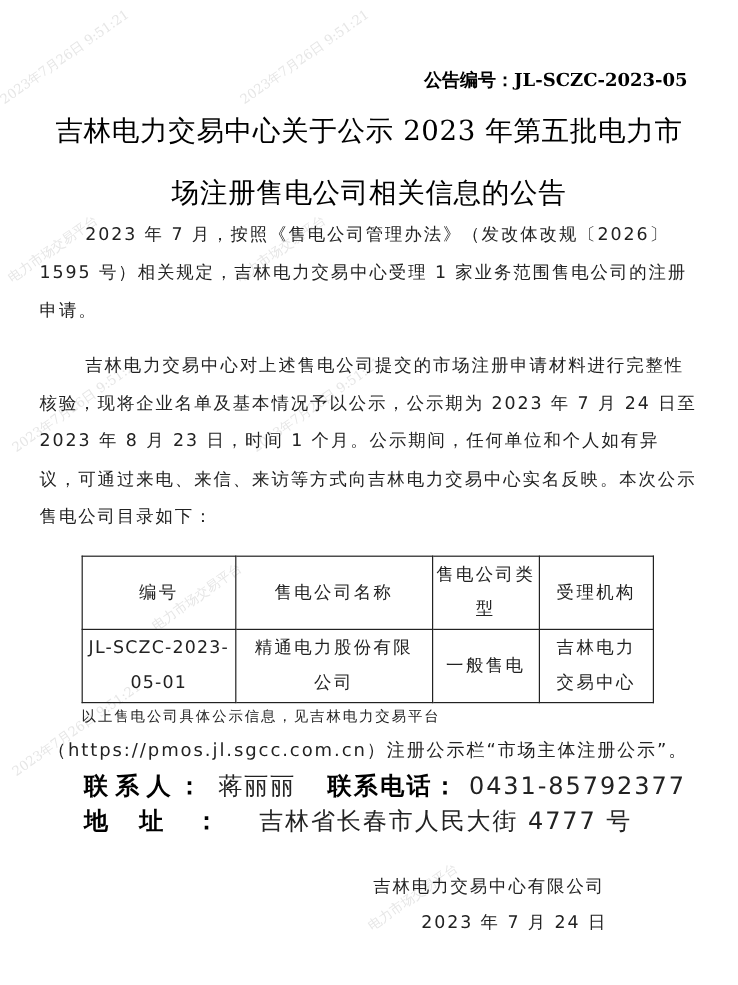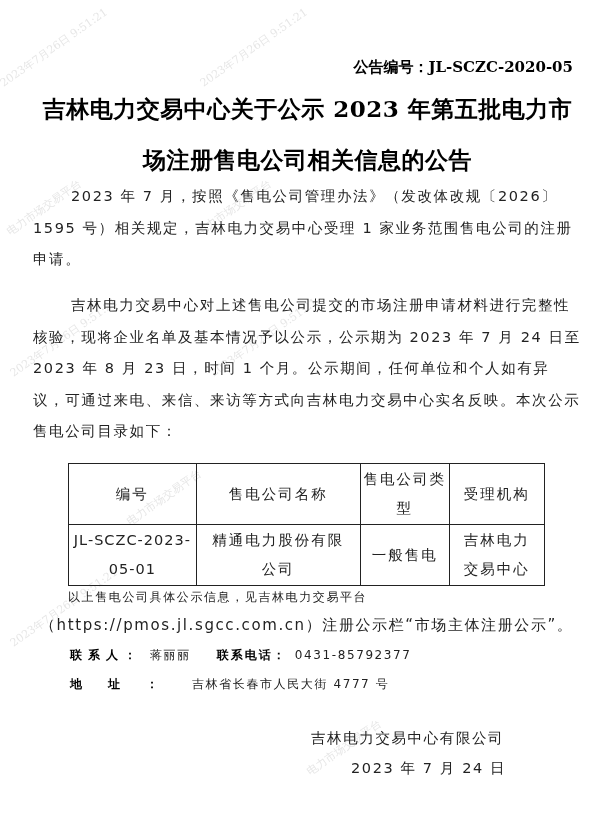--- a/index.html
+++ b/index.html
@@ -1,37 +1,37 @@
 <!DOCTYPE html>
 <html><head>
 <meta charset="utf-8">
 <style>
   html, body { margin:0; padding:0; background:#ffffff; }
   body { width:615px; height:821px; position:relative; overflow:hidden;
          font-family:"DejaVu Sans", sans-serif; color:#1a1a1a; }
   .doc-number { position:absolute; top:58px; right:42px; font-family:"DejaVu Serif", serif;
                 font-weight:bold; font-size:15px; color:#000; letter-spacing:0px; }
   .title { position:absolute; left:0; width:615px; text-align:center; font-family:"DejaVu Serif", serif;
-           font-weight:bold; font-size:23px; color:#000; letter-spacing:0.5px; }
+           font-weight:normal; font-size:23px; color:#000; letter-spacing:0.5px; }
   .title.l1 { top:94px; }
   .title.l2 { top:145px; }
   .para { position:absolute; left:33px; width:548px; font-size:14.5px; line-height:31.5px;
           letter-spacing:1.6px; color:#222; }
   .p1 { top:181px; text-indent:38px; }
   .p2 { top:290px; text-indent:38px; }
   table.company-table { position:absolute; top:463px; left:68px; width:477px; border-collapse:collapse;
           font-size:14.5px; color:#222; }
   table.company-table th, table.company-table td { border:1.5px solid #222; text-align:center;
           vertical-align:middle; letter-spacing:2px; line-height:29px; }
   table.company-table th { height:56px; font-weight:normal; }
   table.company-table td { height:58px; }
   .c1 { width:128px; } .c2 { width:165px;margin-left:16px; } .c3 { width:88px; } .c4 { width:94px; }
   .after1 { position:absolute; top:584px; left:68px; font-size:12px; letter-spacing:1.6px; color:#222; line-height:26px; }
   .after2 { position:absolute; top:612px; left:40px; font-size:15px; letter-spacing:1.6px; color:#222; line-height:26px; }
-  .contact-row { position:absolute; left:70px; font-size:12px; color:#222; line-height:26px; }
+  .contact-row { position:absolute; left:70px; font-size:20px; color:#222; line-height:26px; }
   .contact-row.r1 { top:642px; }
   .contact-row.r2 { top:671px; }
   .lbl { font-weight:bold; color:#000; letter-spacing:6px; }
   .val { letter-spacing:1.6px; margin-left:8px; }
   .gap { display:inline-block; width:26px; }
   .lbl2 { font-weight:bold; color:#000; letter-spacing:2px; }
   .sign { position:absolute; left:0; width:615px; font-size:14.5px; color:#222; letter-spacing:1.6px; }
   .sign.s1 { top:729px; left:311px; }
   .sign.s2 { top:759px; left:351px; }
   .watermark { position:absolute; color:#e6e6e6; font-size:11px; transform:rotate(-35deg);
@@ -43,21 +43,21 @@
 <div class="watermark" style="top:40px;left:-10px;">2023年7月26日 9:51:21</div>
 <div class="watermark" style="top:40px;left:190px;">2023年7月26日 9:51:21</div>
 <div class="watermark" style="top:200px;left:0px;">电力市场交易平台</div>
 <div class="watermark" style="top:200px;left:190px;">电力市场交易平台</div>
 <div class="watermark" style="top:330px;left:0px;">2023年7月26日 9:51:21</div>
 <div class="watermark" style="top:330px;left:200px;">2023年7月26日 9:51:21</div>
 <div class="watermark" style="top:490px;left:120px;">电力市场交易平台</div>
 <div class="watermark" style="top:600px;left:0px;">2023年7月26日 9:51:21</div>
 <div class="watermark" style="top:740px;left:300px;">电力市场交易平台</div>
 
-<div class="doc-number">公告编号：JL-SCZC-2020-05</div>
+<div class="doc-number">公告编号：JL-SCZC-2023-05</div>
 
 <div class="title l1">吉林电力交易中心关于公示 2023 年第五批电力市</div>
 <div class="title l2">场注册售电公司相关信息的公告</div>
 
 <div class="para p1">2023 年 7 月，按照《售电公司管理办法》（发改体改规〔2026〕1595 号）相关规定，吉林电力交易中心受理 1 家业务范围售电公司的注册申请。</div>
 <div class="para p2">吉林电力交易中心对上述售电公司提交的市场注册申请材料进行完整性核验，现将企业名单及基本情况予以公示，公示期为 2023 年 7 月 24 日至 2023 年 8 月 23 日，时间 1 个月。公示期间，任何单位和个人如有异议，可通过来电、来信、来访等方式向吉林电力交易中心实名反映。本次公示售电公司目录如下：</div>
 
 <table class="company-table">
   <thead>
     <tr>

